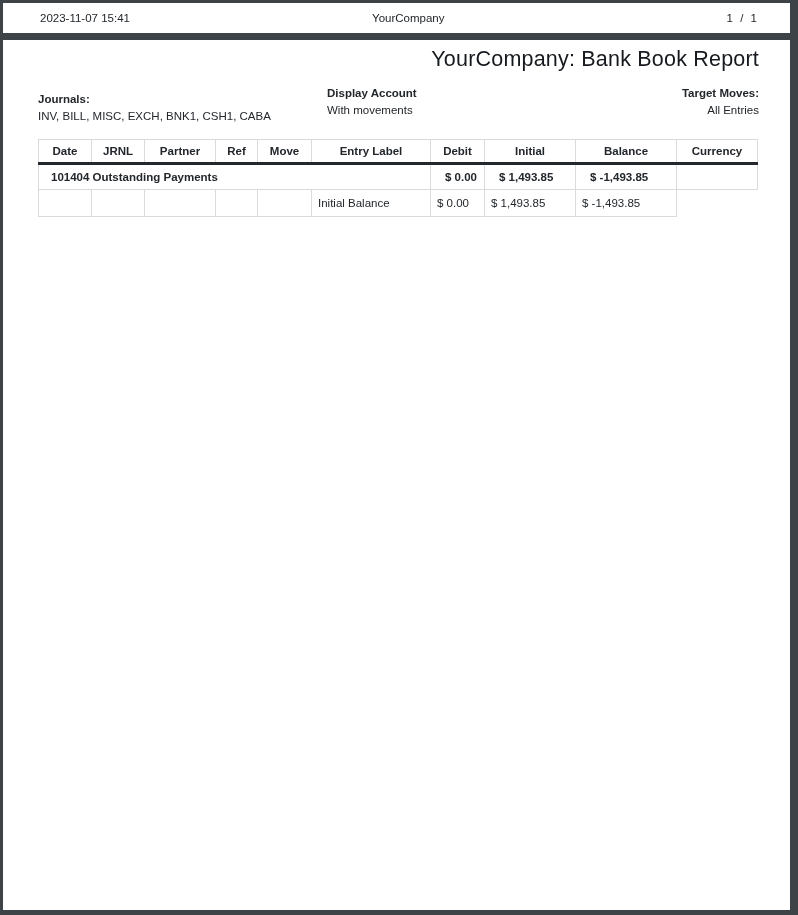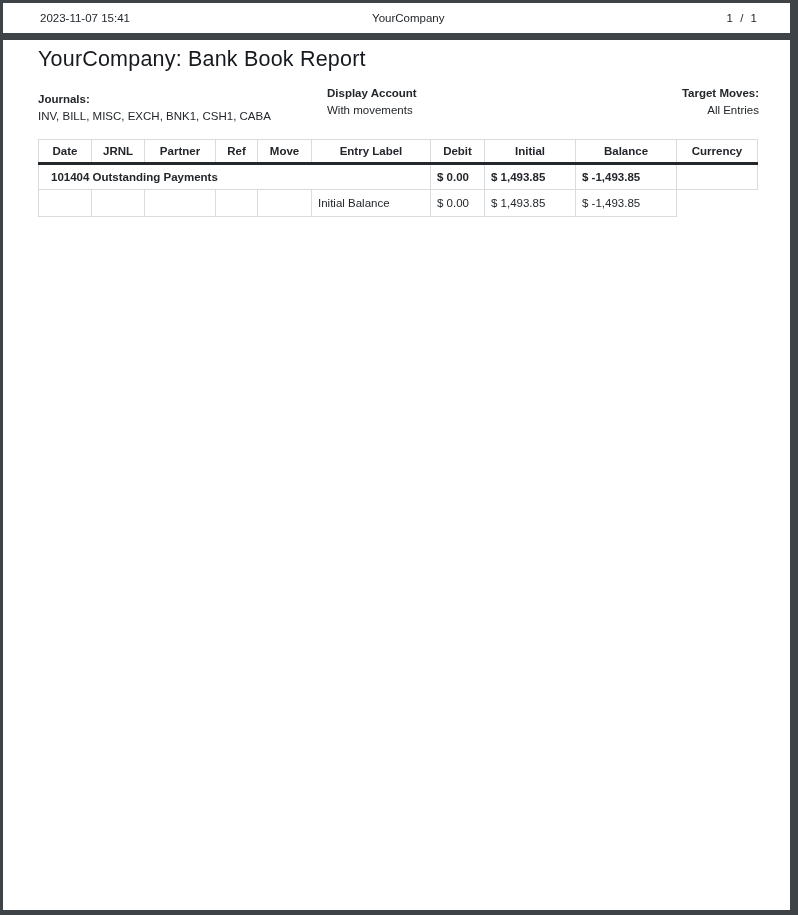--- a/index.html
+++ b/index.html
@@ -20,41 +20,41 @@
     padding:0 33px 0 37px;font-size:11.5px;gap:16px;
   }
   .pdf-header .page-info{word-spacing:4px;margin-left:40px;}
   .page{
     position:absolute;left:3px;top:40px;width:787px;height:870px;
     background:var(--page);
     padding:7px 31px 0 35px;
   }
   .report-title{
     font-size:21.5px;font-weight:400;margin:0 0 13px 0;
-    color:#16191d;letter-spacing:0.2px;
+    color:#16191d;letter-spacing:0.2px;text-align:right;
   }
   .filters{display:flex;font-size:11.5px;line-height:17px;}
   .filters .col1{width:289px;margin-top:6px;}
   .filters .col2{width:216px;}
   .filters .col3{flex:1;text-align:right;}
   .lbl{font-weight:bold;}
   .filters-row2{margin-top:16px;}
   .report-table{
     border-collapse:collapse;table-layout:fixed;width:719px;
     margin-top:14px;font-size:11.5px;color:var(--text);
   }
   .report-table th,.report-table td{
     border:1px solid var(--border-light);
     padding:4px 6px;overflow:hidden;white-space:nowrap;
   }
   .report-table thead th{
     font-weight:bold;text-align:center;padding:5px 2px;
     border-bottom:3px solid var(--border-dark);
   }
-  .account-row td{font-weight:bold;padding:6px 6px;}
+  .account-row td{font-weight:bold;padding:6px 14px;}
   .account-row td.account-name{padding-left:12px;}
   .detail-row td{padding:7px 6px;height:27px;margin-top:40px;}
   .detail-row td.cell-bare{border-right:none;border-bottom:none;}
 </style>
 </head>
 <body>
 
 <div class="pdf-header">
   <span>2023-11-07 15:41</span>
   <span>YourCompany</span>

